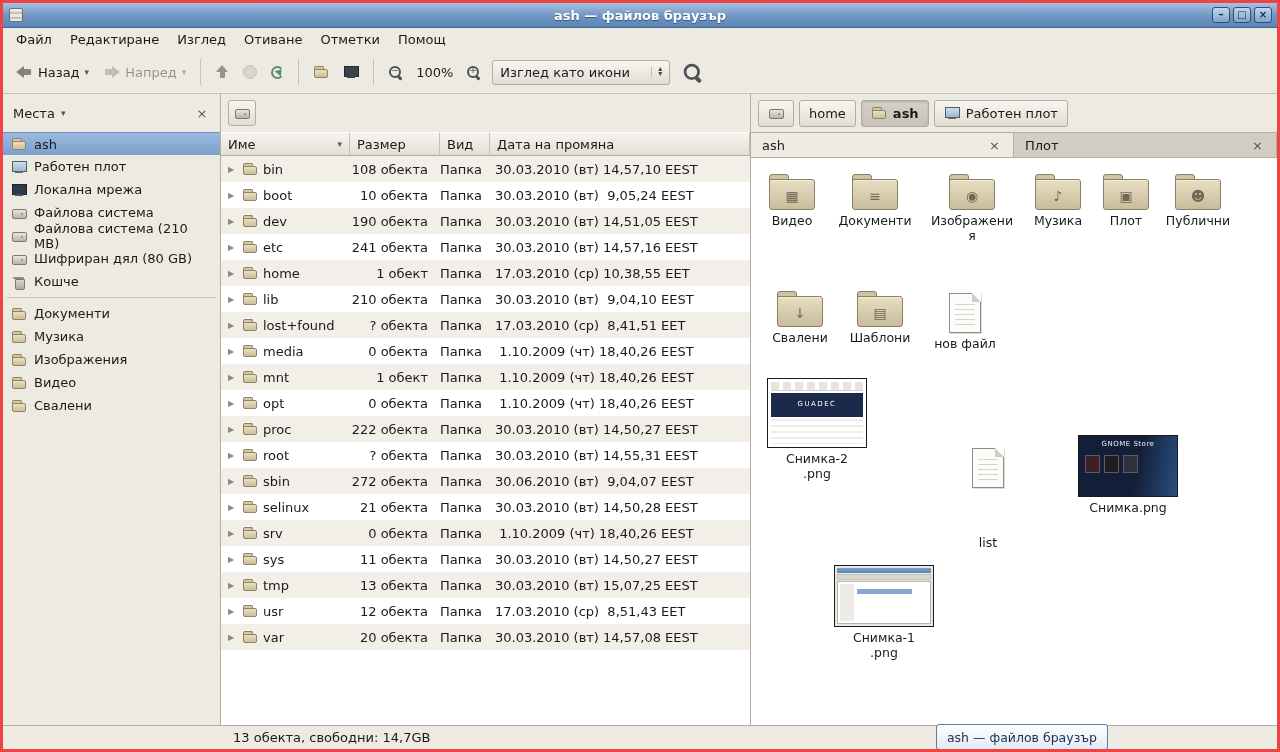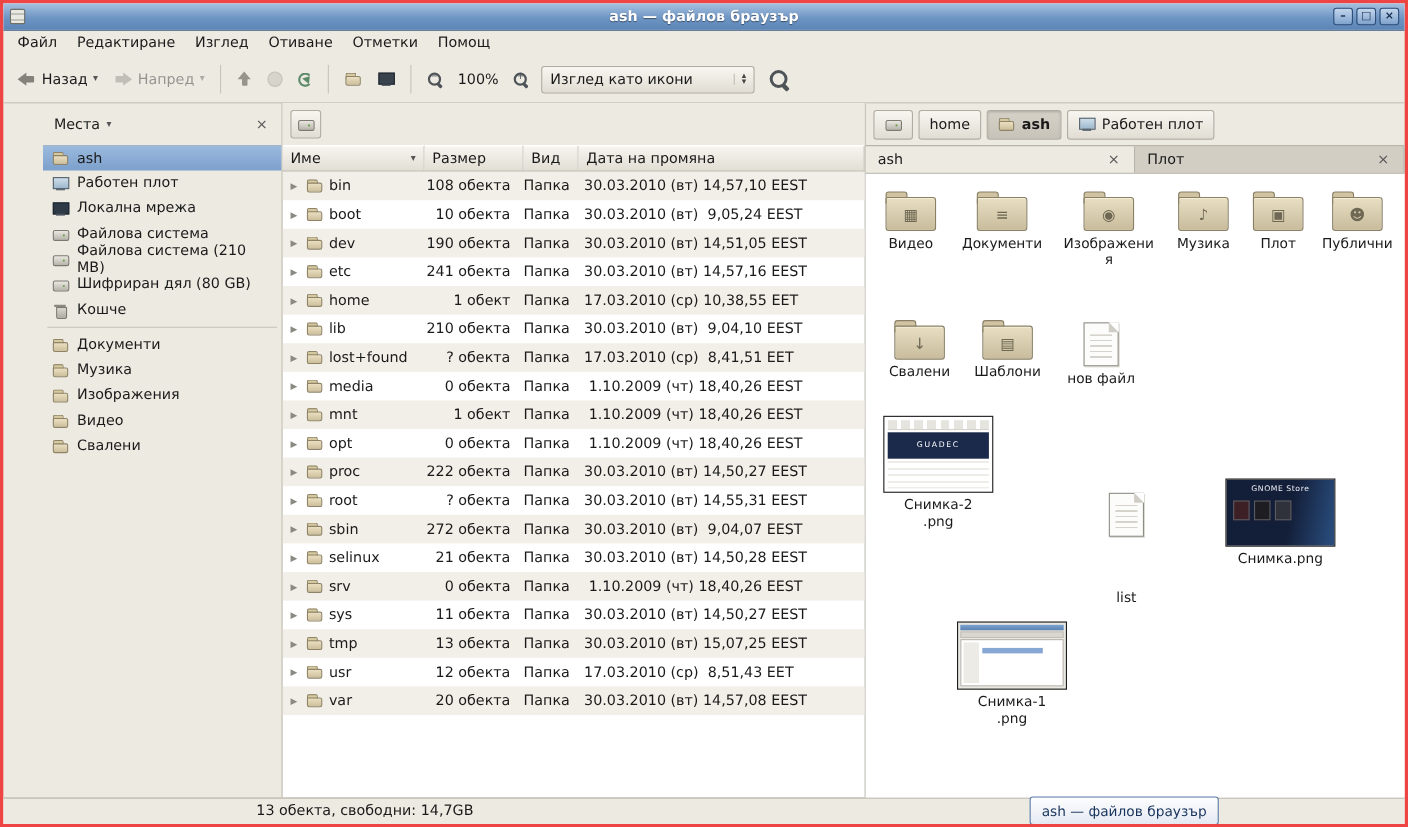--- a/index.html
+++ b/index.html
@@ -38,21 +38,21 @@
   .i-mag{width:15px;height:15px;position:relative;flex:none;}
   .i-mag::before{content:"";position:absolute;left:1px;top:1px;width:8px;height:8px;border:2px solid #4e5358;border-radius:50%;}
   .i-mag::after{content:"";position:absolute;left:11px;top:10px;width:5px;height:3px;background:#4e5358;transform:rotate(45deg);transform-origin:0 0;border-radius:1px;}
   .magsign{position:absolute;left:3px;top:0px;font-size:9px;color:#4e5358;z-index:1;}
   .i-mag.big{transform:scale(1.35);margin:0 4px;}
   .combo{display:flex;align-items:center;border:1px solid #b1ac a2;border:1px solid #b1aca2;border-radius:3px;background:linear-gradient(#f8f6f1,#e1ddd3);padding:4px 7px;gap:10px;margin:0 4px;}
   .combo .spin{display:flex;flex-direction:column;line-height:.62;font-size:8px;color:#444;border-left:1px solid #c2bdb3;padding-left:6px;}
   .zoom-label{padding:0 6px;}
 
   
-  .content{flex:1;display:flex;min-height:0;padding-left:36px;}
+  .content{flex:1;display:flex;min-height:0;}
 
   
   .sidebar{width:218px;flex:none;border-right:1px solid #b3aea4;display:flex;flex-direction:column;}
   .sidebar-header{height:38px;flex:none;display:flex;align-items:center;padding:0 10px;gap:6px;}
   .sidebar-header .spacer{flex:1;}
   .x-btn{width:16px;height:16px;display:flex;align-items:center;justify-content:center;color:#555;font-size:13px;border-radius:2px;}
   .sidebar-list{flex:1;overflow:hidden;}
   .side-item{display:flex;align-items:center;gap:7px;height:23px;padding:0 6px 0 8px;}
   .side-item.selected{background:linear-gradient(#9ab9dd,#7ca0cc);border-top:1px solid #6f94c1;}
   .side-sep{height:9px;position:relative;}
@@ -191,21 +191,21 @@
       <span class="i-mag">
           <span class="magsign">−</span>
         </span>
     </div>
     <span class="zoom-label">100%</span>
     <div class="tb-btn">
       <span class="i-mag">
           <span class="magsign">+</span>
         </span>
     </div>
-    <div class="combo" style="width:194px;">
+    <div class="combo" style="width:178px;">
       <span style="flex:1">Изглед като икони</span>
       <span class="spin">
         <span>▴</span>
         <span>▾</span>
       </span>
     </div>
     <div class="tb-btn">
         <span class="i-mag big"></span>
       </div>
   </div>
@@ -415,21 +415,21 @@
             <div class="c-date">30.03.2010 (вт) 14,55,31 EEST</div>
           </div>
           <div class="trow">
             <div class="c-name">
               <span class="expander">▶</span>
               <span class="ic ic-folder"></span>
               <span>sbin</span>
             </div>
             <div class="c-size">272 обекта</div>
             <div class="c-type">Папка</div>
-            <div class="c-date">30.03.2010 (вт)  9,04,07 EEST</div>
+            <div class="c-date">30.06.2010 (вт)  9,04,07 EEST</div>
           </div>
           <div class="trow">
             <div class="c-name">
               <span class="expander">▶</span>
               <span class="ic ic-folder"></span>
               <span>selinux</span>
             </div>
             <div class="c-size">21 обекта</div>
             <div class="c-type">Папка</div>
             <div class="c-date">30.03.2010 (вт) 14,50,28 EEST</div>

